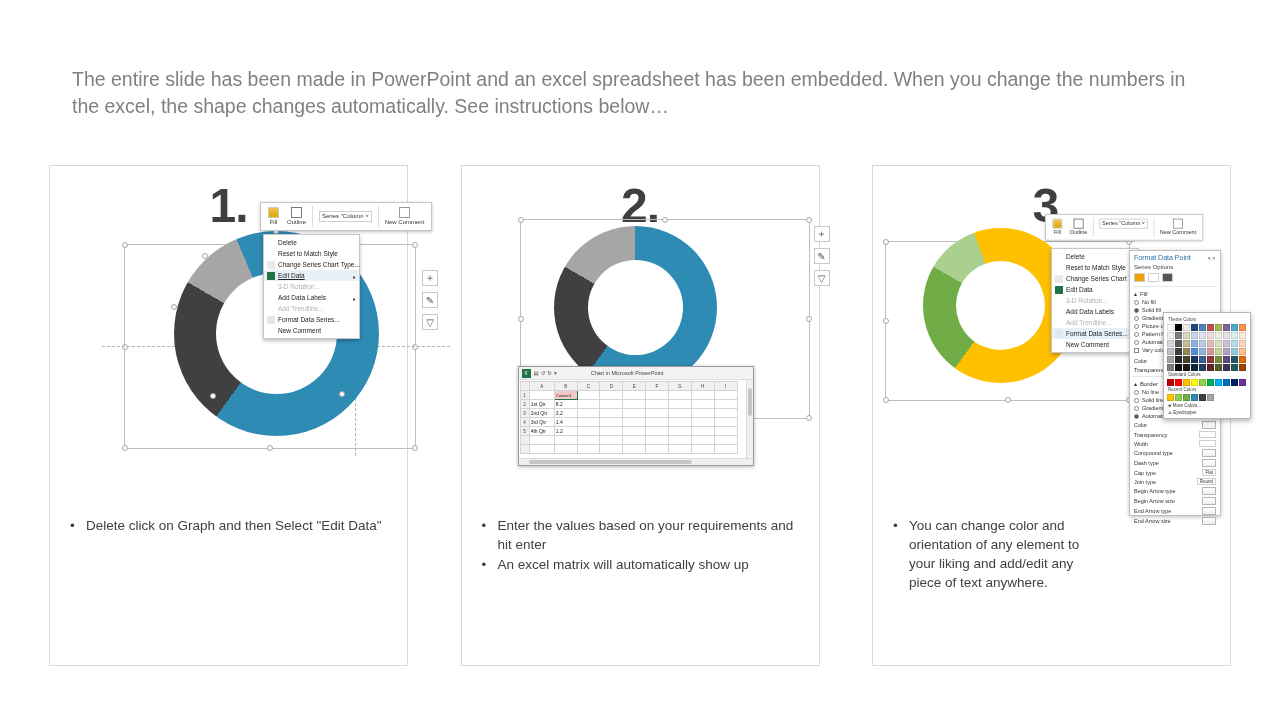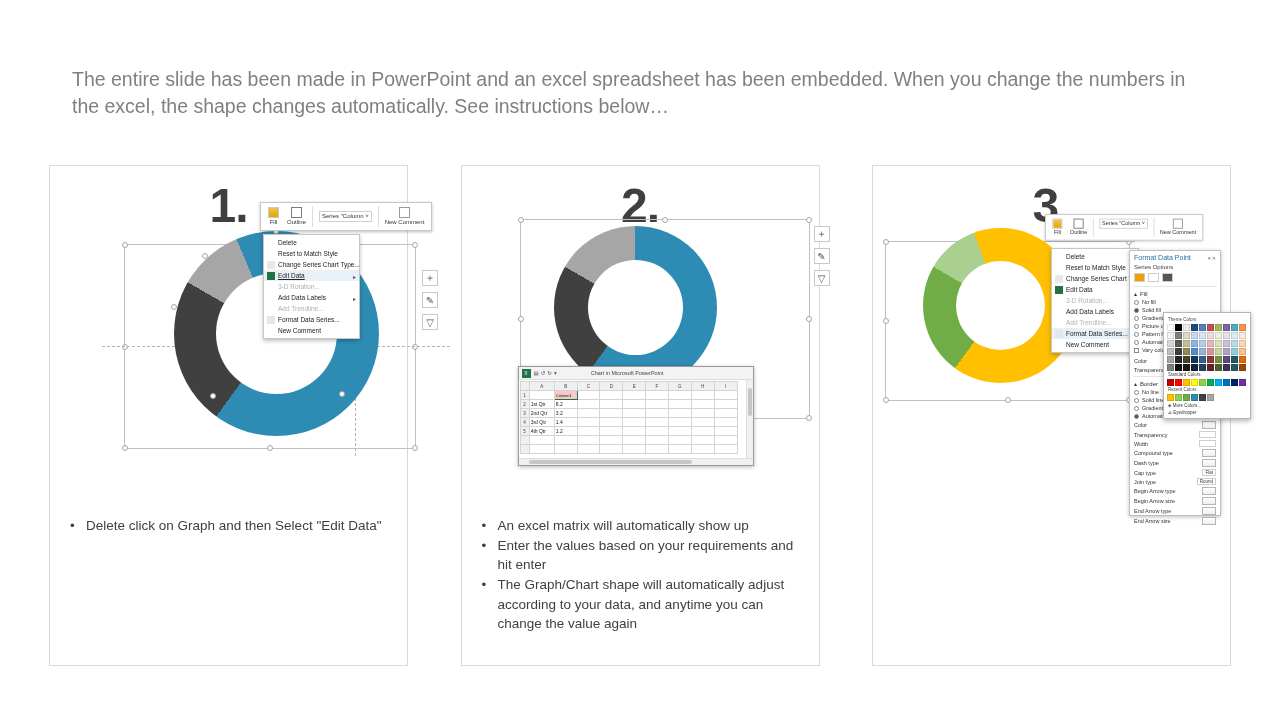--- a/index.html
+++ b/index.html
@@ -591,23 +591,22 @@
           <div class="xl-scroll-v">
               <i></i>
             </div>
           <div class="xl-scroll-h" style="position:absolute;left:0;right:0;bottom:0;">
               <i></i>
             </div>
         </div>
       </div>
 
       <div class="bullets">
+        <div class="bullet">Enter the values based on your requirements and hit enter</div>
         <div class="bullet">An excel matrix will automatically show up</div>
-        <div class="bullet">Enter the values based on your requirements and hit enter</div>
-        <div class="bullet">The Graph/Chart shape will automatically adjust according to your data, and anytime you can change the value again</div>
       </div>
     </div>
 
     <div class="card">
       <div class="card-num">3.</div>
 
       <div class="visual">
         <div class="sel-frame" style="left:12px; top:15px; width:245px; height:160px;">
           <div class="handle hl ht"></div>
           <div class="handle hcx ht"></div>
@@ -899,16 +898,19 @@
             <span>◈</span>
             <span>More Colors...</span>
           </div>
           <div class="sw-more">
             <span>⟁</span>
             <span>Eyedropper</span>
           </div>
         </div>
       </div>
 
+      <div class="bullets">
+        <div class="bullet" style="width:215px;">You can change color and orientation of any element to your liking and add/edit any piece of text anywhere.</div>
+      </div>
     </div>
 
   </div>
 </div>
 
 </body></html>

